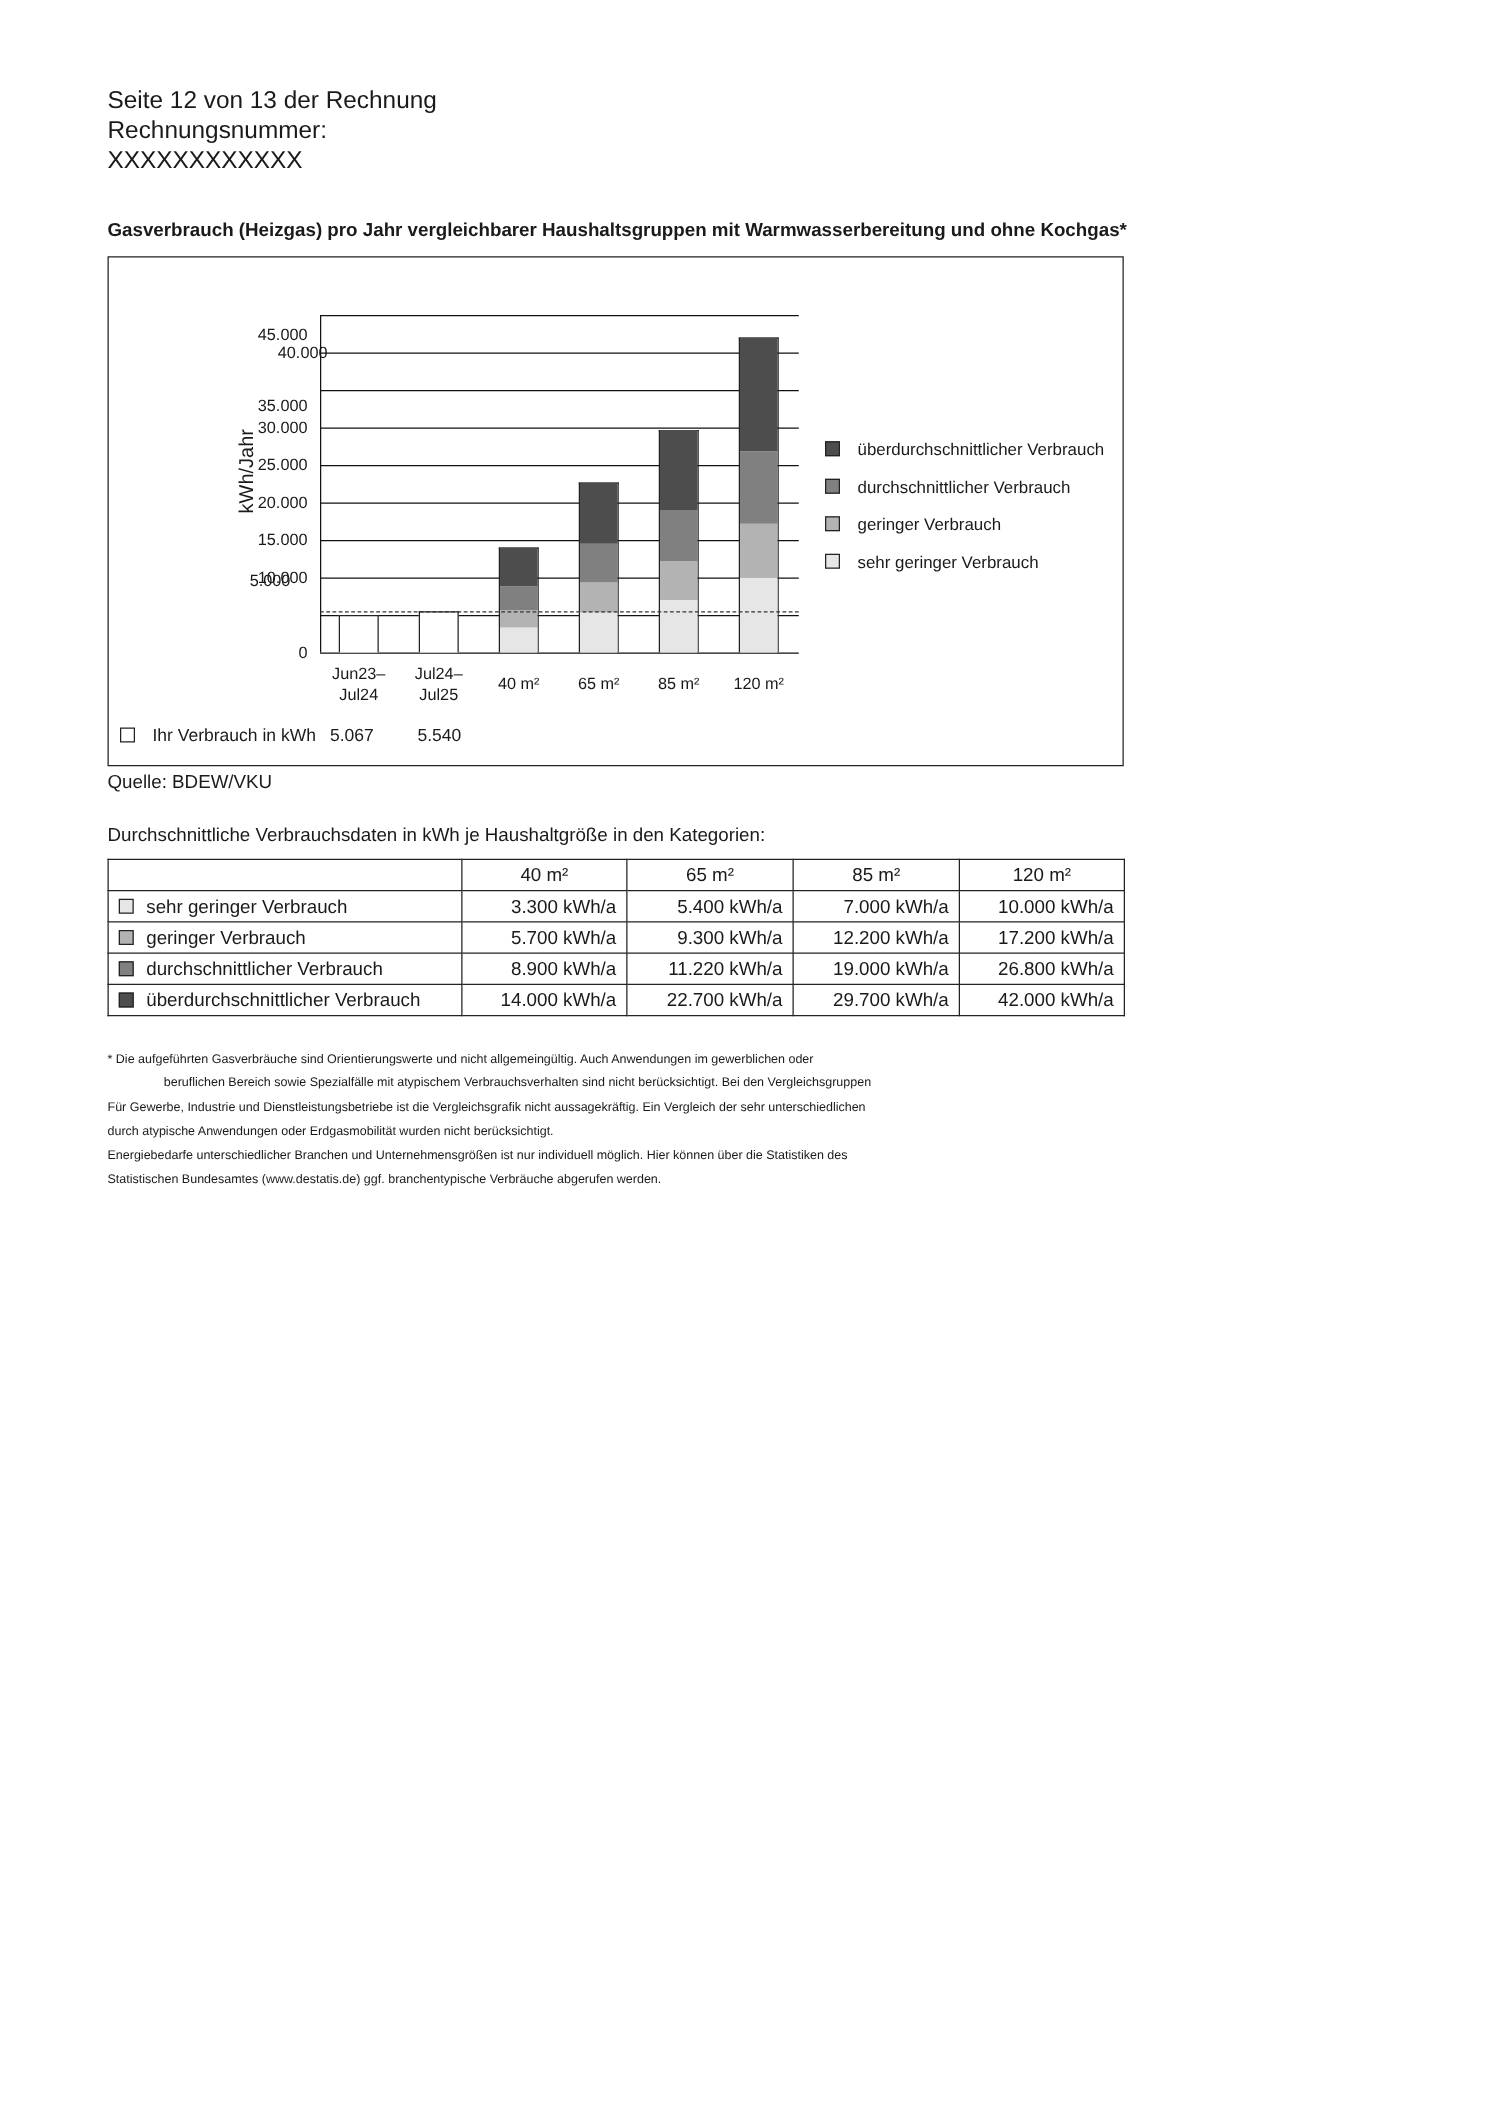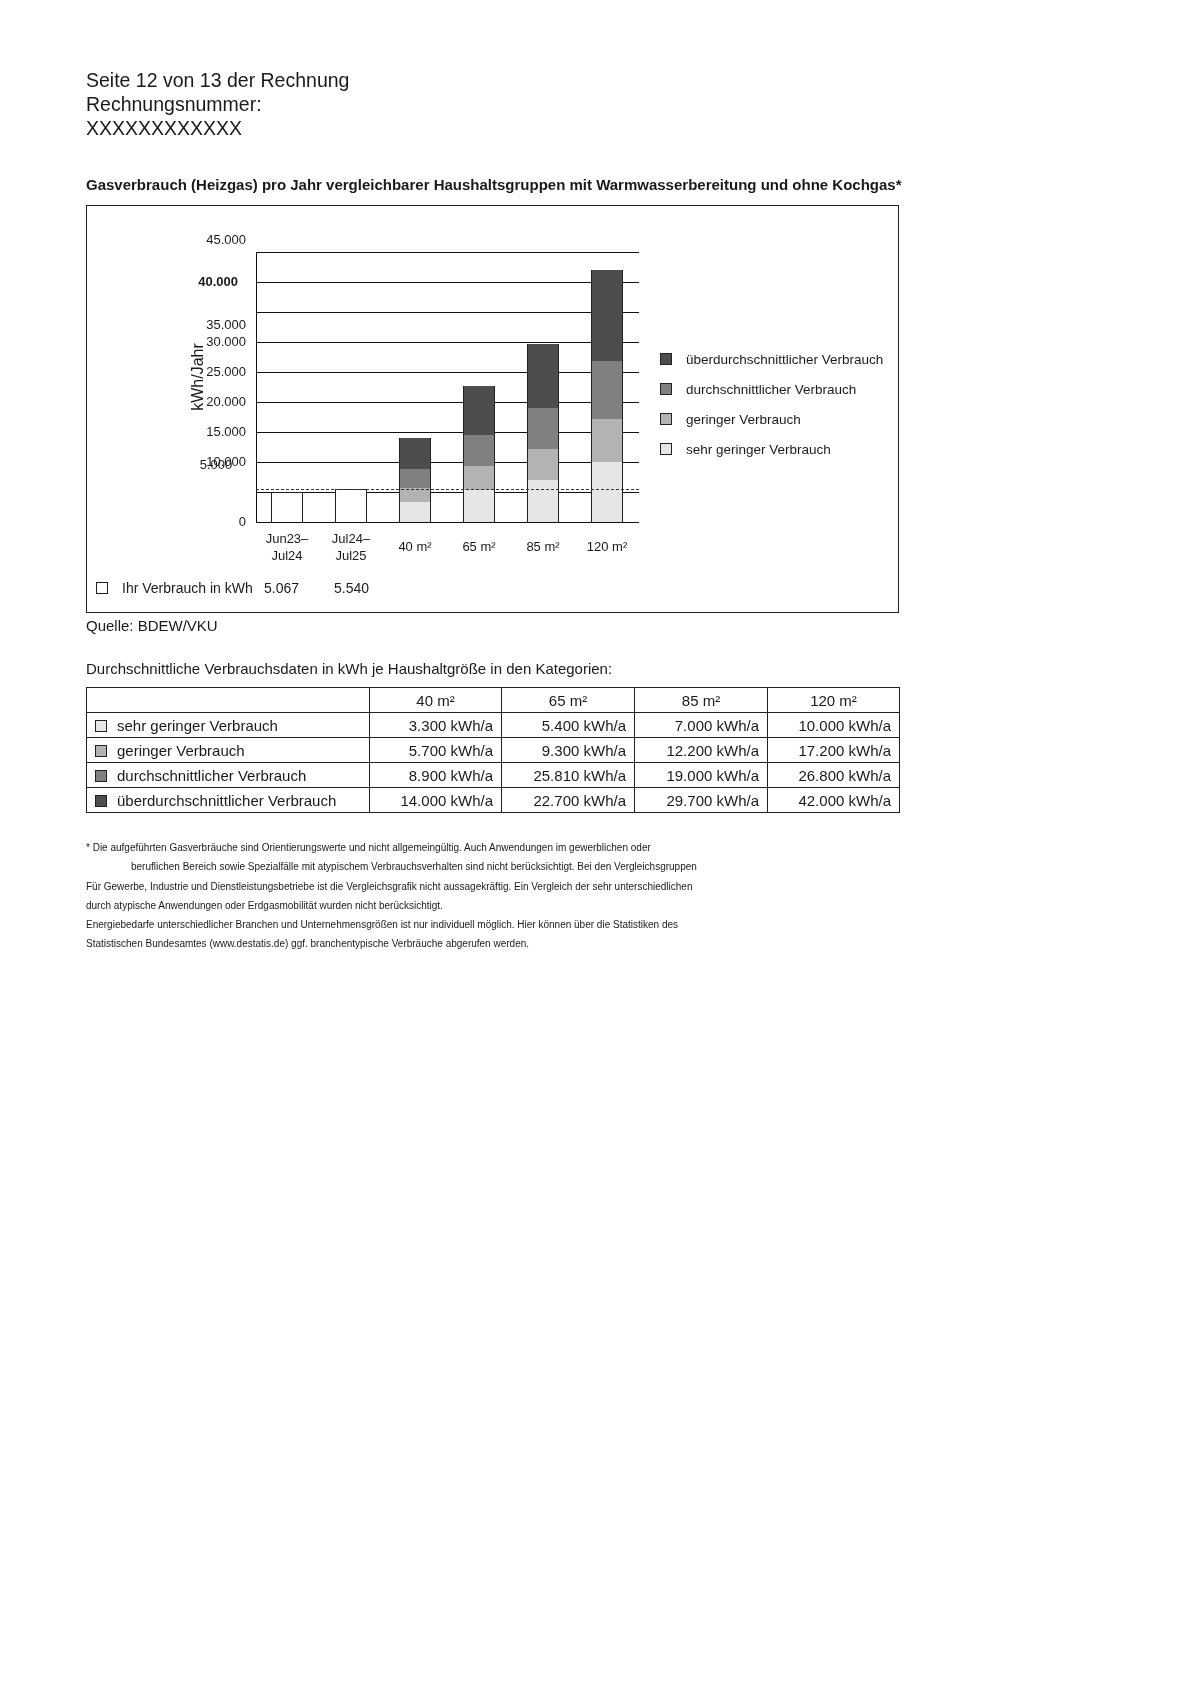--- a/index.html
+++ b/index.html
@@ -29,22 +29,22 @@
 <div class="abs hdr" style="top:92px;">Rechnungsnummer:</div>
 <div class="abs hdr" style="top:116px;">XXXXXXXXXXXX</div>
 
 <div class="abs title">Gasverbrauch (Heizgas) pro Jahr vergleichbarer Haushaltsgruppen mit Warmwasserbereitung und ohne Kochgas*</div>
 
 <div class="abs frame"></div>
 
 <div class="abs" style="left:148px;top:368px;width:100px;font-size:16px;transform:rotate(-90deg);transform-origin:center;text-align:center;">kWh/Jahr</div>
 
 <div id="yticks">
-    <div class="abs ytick" style="left:186px;top:232px;">45.000</div>
-    <div class="abs ytick" style="left:178px;top:274px;font-weight:bold;">40.000</div>
+    <div class="abs ytick" style="left:186px;top:260px;">45.000</div>
+    <div class="abs ytick" style="left:202px;top:274px;">40.000</div>
     <div class="abs ytick" style="left:186px;top:304px;margin-top:13px;">35.000</div>
     <div class="abs ytick" style="left:186px;top:334px;">30.000</div>
     <div class="abs ytick" style="left:186px;top:364px;">25.000</div>
     <div class="abs ytick" style="left:186px;top:394px;">20.000</div>
     <div class="abs ytick" style="left:186px;top:424px;">15.000</div>
     <div class="abs ytick" style="left:186px;top:454px;">10.000</div>
     <div class="abs ytick" style="left:186px;top:457px;text-align:center;">5.000</div>
     <div class="abs ytick" style="left:186px;top:514px;">0</div>
   </div>
 
@@ -150,21 +150,21 @@
       <tr>
         <td><span class="sw" style="background:#b3b3b3;margin-right:10px;"></span><span>geringer Verbrauch</span></td>
         <td class="num">5.700 kWh/a</td>
         <td class="num">9.300 kWh/a</td>
         <td class="num">12.200 kWh/a</td>
         <td class="num">17.200 kWh/a</td>
       </tr>
       <tr>
         <td><span class="sw" style="background:#808080;margin-right:10px;"></span><span>durchschnittlicher Verbrauch</span></td>
         <td class="num">8.900 kWh/a</td>
-        <td class="num">25.810 kWh/a</td>
+        <td class="num">11.220 kWh/a</td>
         <td class="num">19.000 kWh/a</td>
         <td class="num">26.800 kWh/a</td>
       </tr>
       <tr>
         <td><span class="sw" style="background:#4d4d4d;margin-right:10px;"></span><span>überdurchschnittlicher Verbrauch</span></td>
         <td class="num">14.000 kWh/a</td>
         <td class="num">22.700 kWh/a</td>
         <td class="num">29.700 kWh/a</td>
         <td class="num">42.000 kWh/a</td>
       </tr>

